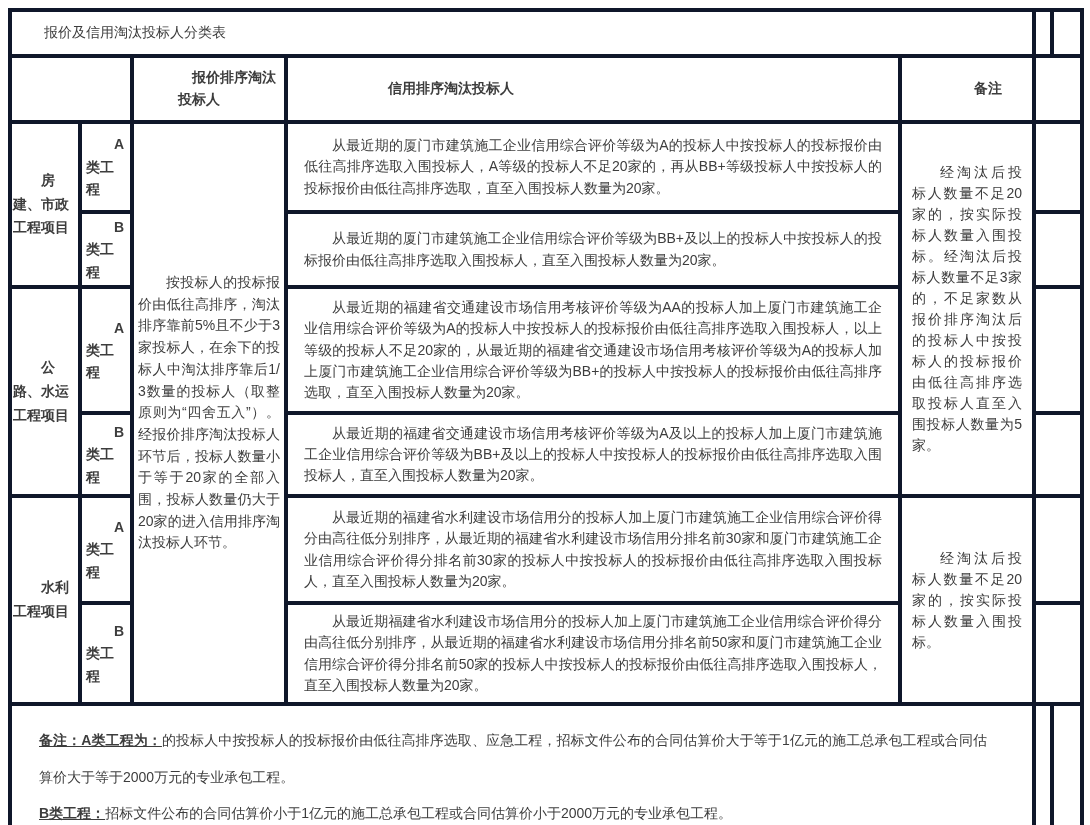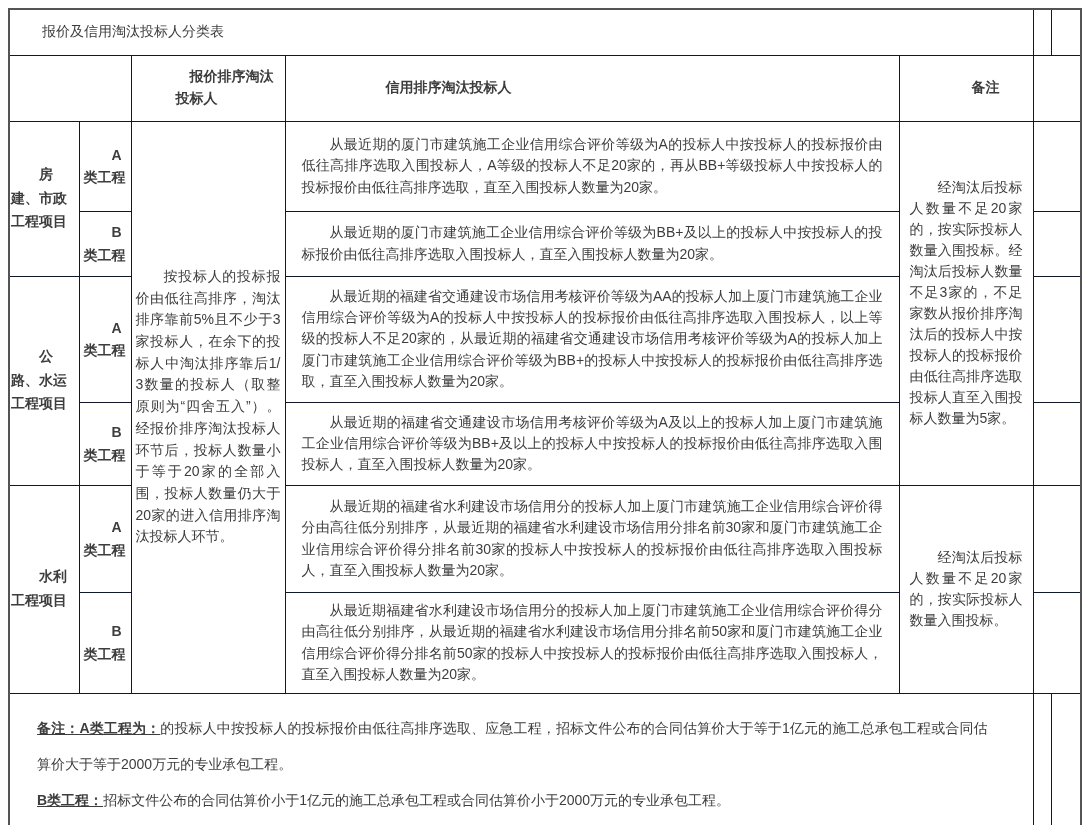--- a/index.html
+++ b/index.html
@@ -10,21 +10,21 @@
     box-sizing:border-box;
   }
   .wrap { padding:8px 0 0 8px; }
   table.main {
     border-collapse:collapse;
     table-layout:fixed;
     width:1072px;
     border:2px solid #545454;
   }
   td {
-    border:1px solid #0f172a;
+    border:4px solid #0f172a;
     vertical-align:middle;
     padding:2px 4px;
     font-size:14px;
     line-height:1.55;
     text-align:justify;
     word-break:break-all;
     overflow:hidden;
     margin-left:34px;
   }
   .title-cell { text-indent:2em; text-align:left; font-size:14px; }

